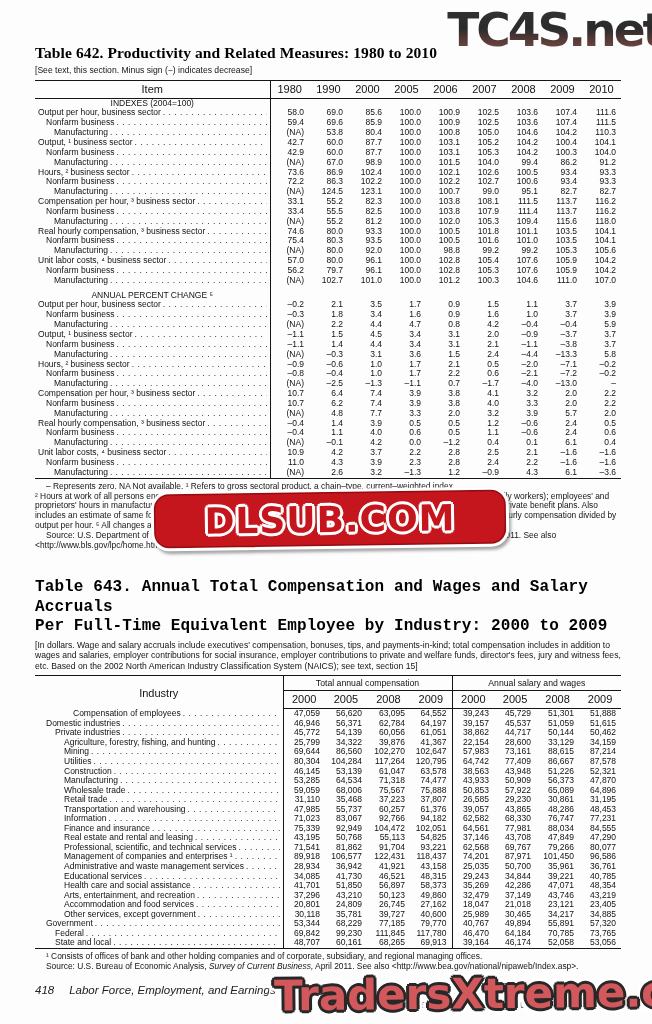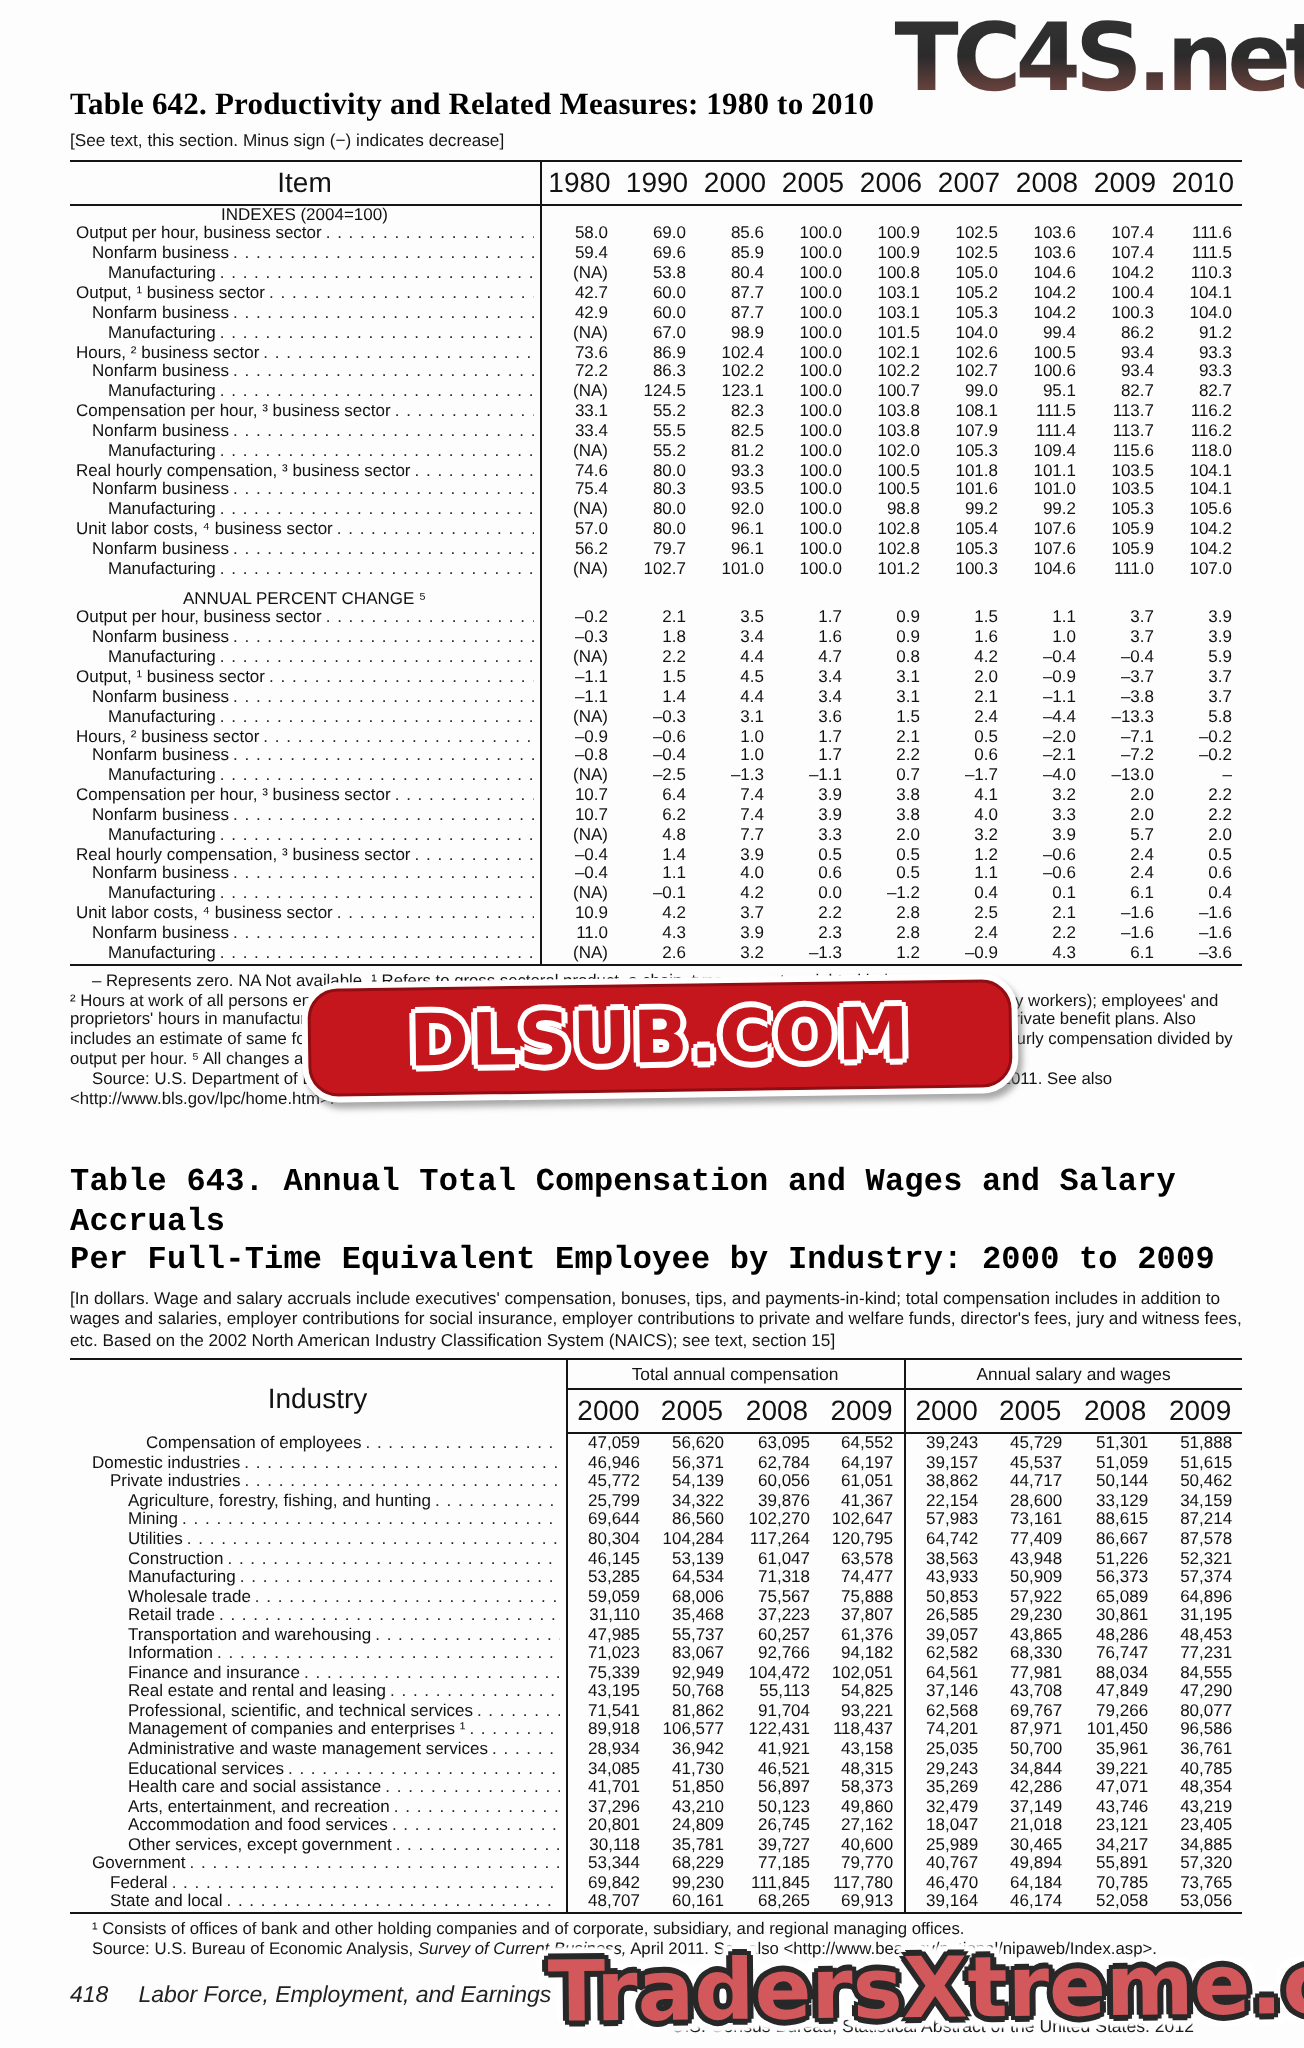--- a/index.html
+++ b/index.html
@@ -10,21 +10,21 @@
   .content{position:absolute;left:35px;top:0;width:586px;}
 
   
   h1.tbl-title{font-family:"Liberation Serif",serif;font-size:15.5px;line-height:18px;margin:44px 0 0 0;color:#000;letter-spacing:.1px;}
   h2.tbl-title{font-family:Liberation Mono, monospace;font-size:16px;line-height:19.5px;margin:27px 0 0 0;color:#000;letter-spacing:.1px;}
   .bracket{font-size:8.6px;line-height:10.6px;margin-top:3px;color:#141414;}
 
   
   table{border-collapse:collapse;table-layout:fixed;width:586px;color:#121212;
         border-top:1.6px solid #151515;border-bottom:1.6px solid #151515;margin-top:4px;}
-  th{font-weight:normal;font-size:14px;color:#121212;}
+  th{font-weight:normal;font-size:11px;color:#121212;}
   td{padding:0;font-size:8.5px;}
   .num{text-align:right;padding-right:5px;white-space:nowrap;overflow:hidden;}
   .itemcell{border-right:1px solid #151515;overflow:hidden;}
   .grpr{border-right:1px solid #151515;}
   .lbl{display:flex;align-items:baseline;}
   .txt{white-space:nowrap;}
   .dots{flex:1;overflow:hidden;white-space:nowrap;margin:0 3px 0 2px;color:#222;}
   .dots::after{content:". . . . . . . . . . . . . . . . . . . . . . . . . . . . . . . . . . . . . . . . . . . . . . . . . . . . . .";letter-spacing:.5px;}
 
   
@@ -907,21 +907,21 @@
               <span class="dots"></span>
             </div>
           </td>
           <td class="num">53,285</td>
           <td class="num">64,534</td>
           <td class="num">71,318</td>
           <td class="num grpr">74,477</td>
           <td class="num">43,933</td>
           <td class="num">50,909</td>
           <td class="num">56,373</td>
-          <td class="num">57,374</td>
+          <td class="num">47,870</td>
         </tr>
         <tr>
           <td class="itemcell k3">
             <div class="lbl">
               <span class="txt">Wholesale trade</span>
               <span class="dots"></span>
             </div>
           </td>
           <td class="num">59,059</td>
           <td class="num">68,006</td>

